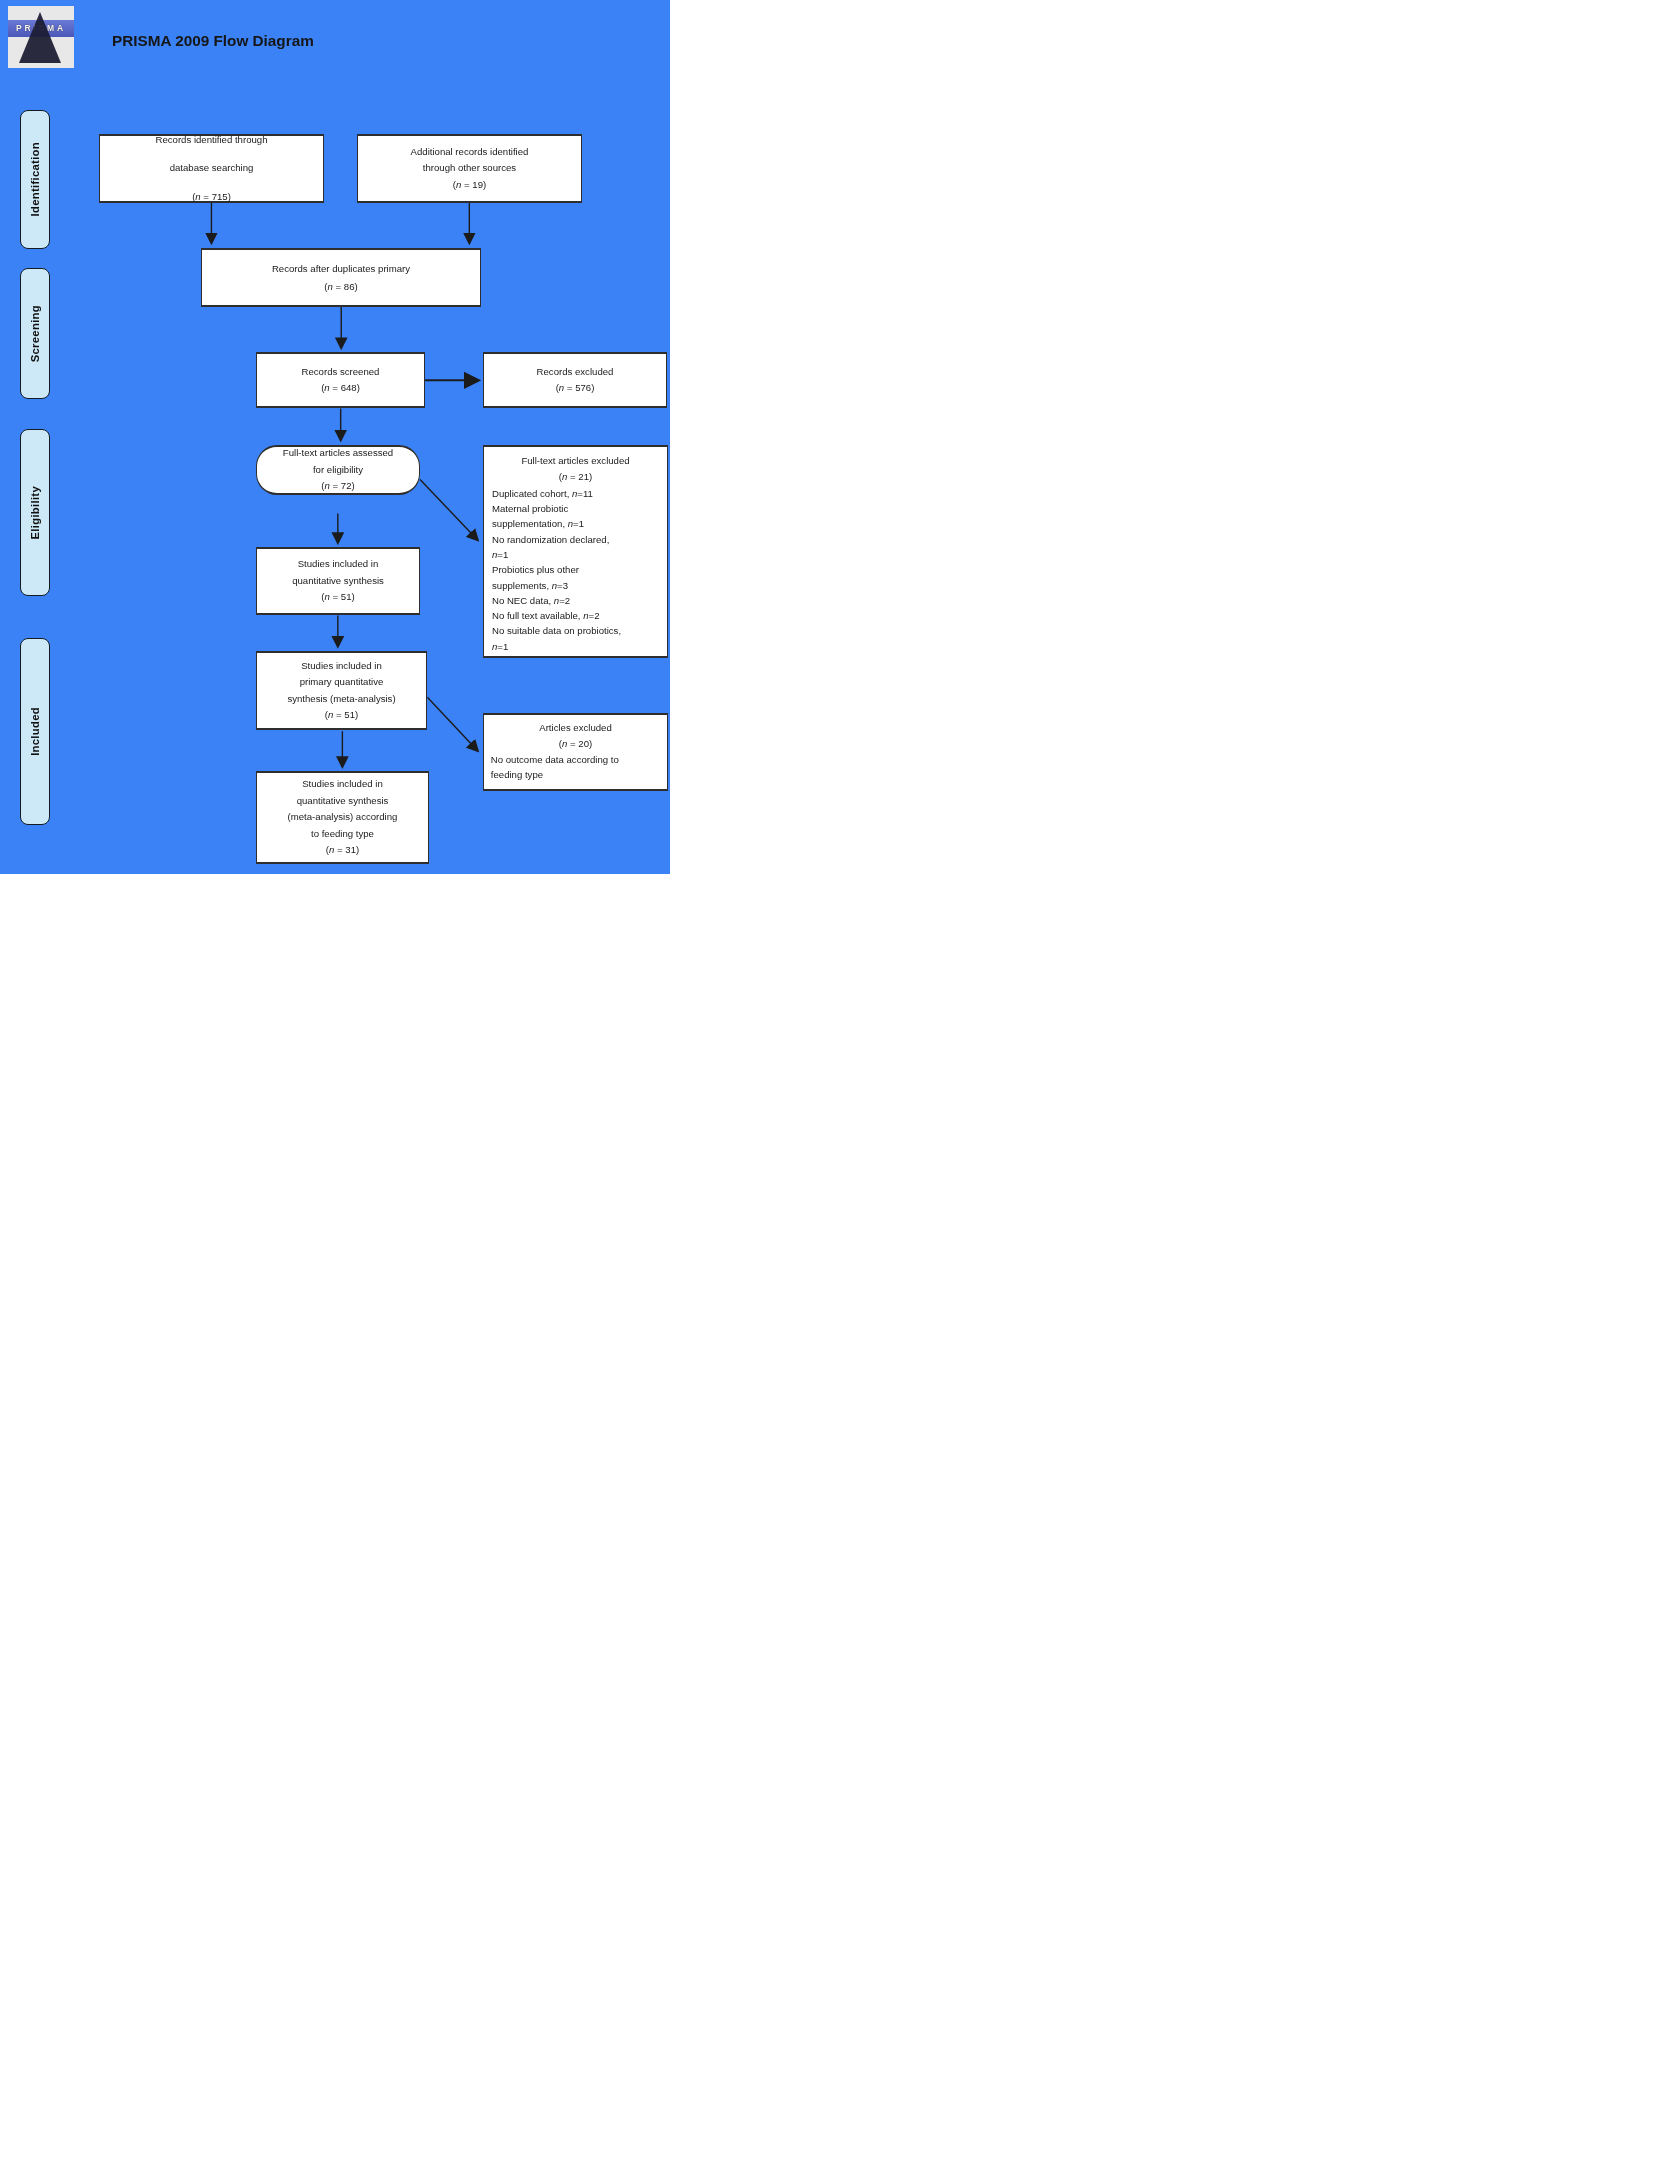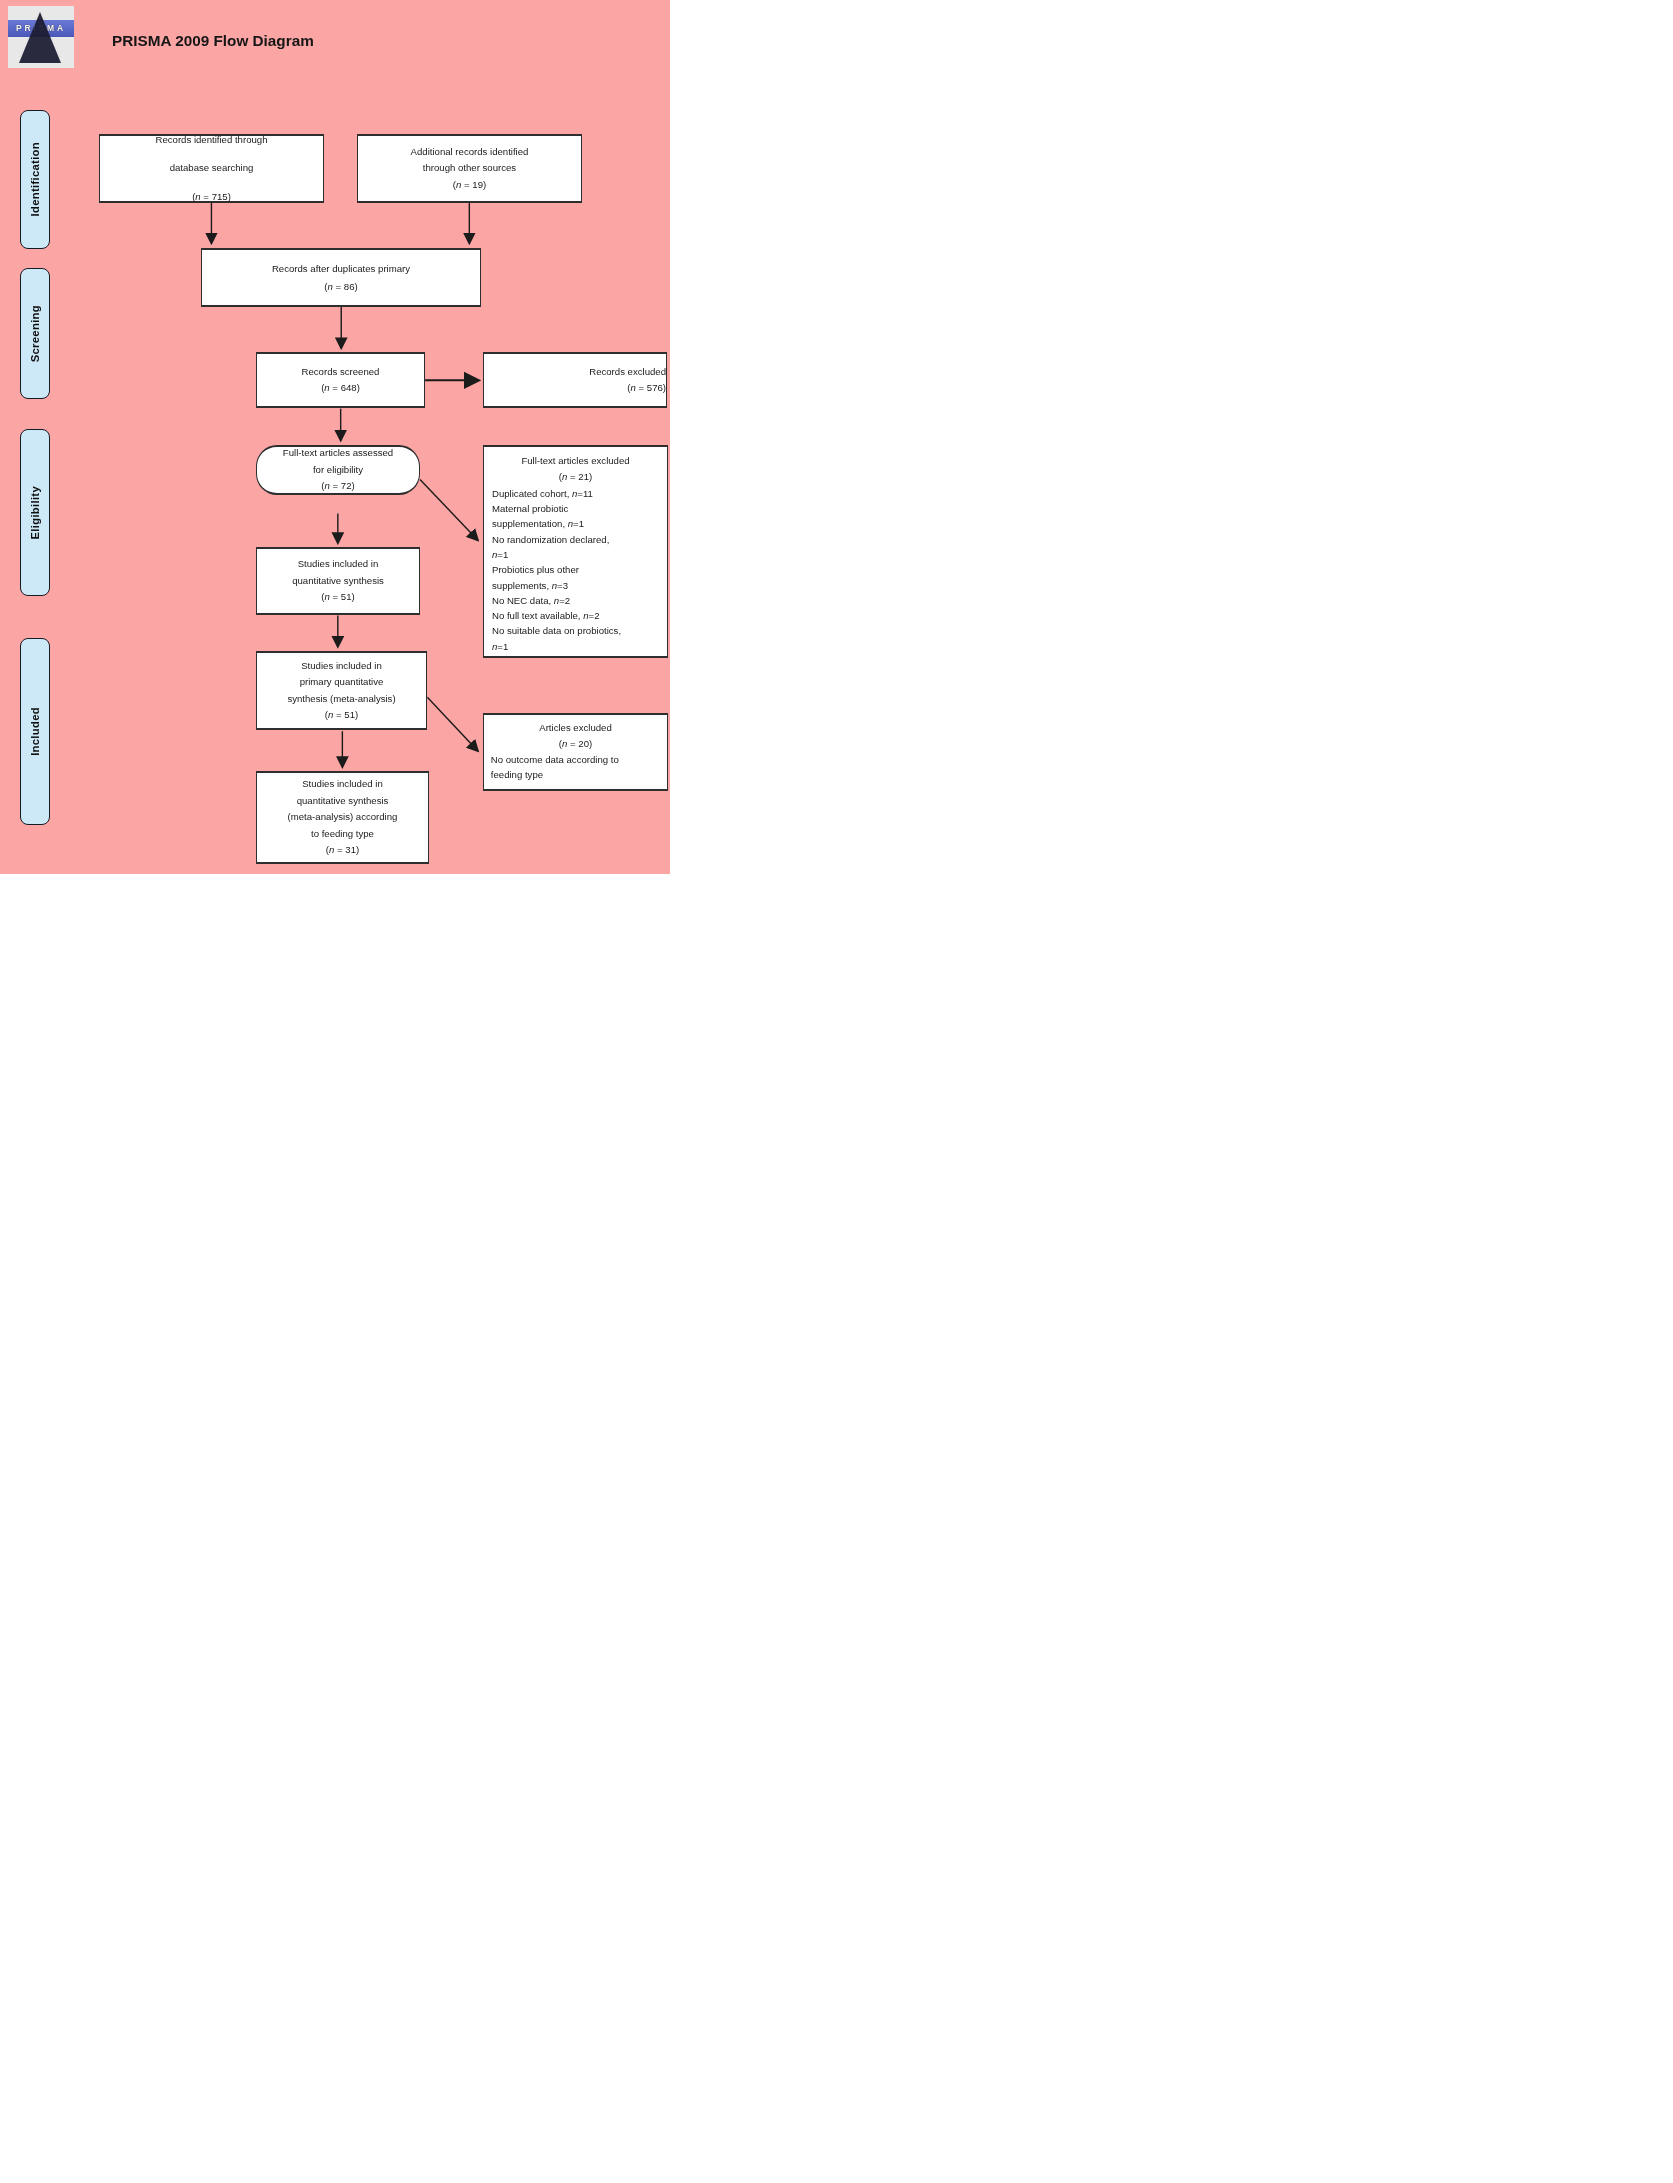--- a/index.html
+++ b/index.html
@@ -1,16 +1,16 @@
 <!DOCTYPE html>
 <html style="font-size:9px"><head>
 <meta charset="utf-8">
 <style>
   html,body{margin:0;padding:0;background:#ffffff;}
-  .page{position:relative;width:670px;height:874px;background:#fca5a5;overflow:hidden;
+  .page{position:relative;width:670px;height:874px;background:#3b82f6;overflow:hidden;
         font-family:"Liberation Sans","DejaVu Sans",sans-serif;color:#1a1a1a;}
 
   
   .logo{position:absolute;left:8px;top:5.7px;width:66px;height:62px;background:#e8e8e8;overflow:hidden;}
   .logo .band{position:absolute;left:0;top:14.7px;width:100%;height:17px;
               background:linear-gradient(#6b79d6,#4a57b8);}
   .logo .ltext{position:absolute;left:0;top:17.6px;width:100%;text-align:center;
                font-size:8.5px;font-weight:bold;letter-spacing:2.8px;color:#f4f4f4;
                text-shadow:0 0 1.1px #2a2a2a;z-index:1;}
   .logo .pyramid{position:absolute;left:11.3px;top:6.8px;width:0;height:0;z-index:2;
@@ -32,21 +32,21 @@
   .fbox{position:absolute;background:#ffffff;border:1.4px solid #2e2e2e;
         border-top-width:2.3px;border-bottom-width:2.5px;box-sizing:border-box;
         display:flex;flex-direction:column;align-items:center;justify-content:center;
         text-align:center;z-index:10;}
   .fbox .line{font-size:9.6px;line-height:16.4px;white-space:nowrap;}
   #b1{left:99px;top:134px;width:225px;height:69px;gap:12px;}
   #b2{left:357px;top:134px;width:225px;height:69px;}
   #b3{left:201px;top:248px;width:280px;height:59px;}
   #b3 .line{line-height:18px;}
   #b4{left:256px;top:352px;width:169px;height:56px;}
-  #b5{left:483px;top:352px;width:184px;height:56px;align-items:flex-end;}
+  #b5{left:483px;top:352px;width:184px;height:56px;}
   #b6{left:256px;top:445px;width:164px;height:50px;border-radius:21px;}
   #b7{left:483px;top:445px;width:185px;height:213px;justify-content:flex-start;padding-top:5.7px;}
   #b7 .line{line-height:16px;}
   #b7 .reasons{width:100%;text-align:left;padding:1.1px 6.8px 0 8px;box-sizing:border-box;}
   #b7 .reasons .line{line-height:15.3px;white-space:nowrap;}
   #b8{left:256px;top:547px;width:164px;height:68px;}
   #b9{left:256px;top:651px;width:171px;height:79px;}
   #b10{left:483px;top:713px;width:185px;height:78px;justify-content:flex-start;padding-top:4.5px;}
   #b10 .line{line-height:16px;}
   #b10 .reasons{width:100%;text-align:left;padding:0.6px 5.7px 0 6.8px;box-sizing:border-box;}

